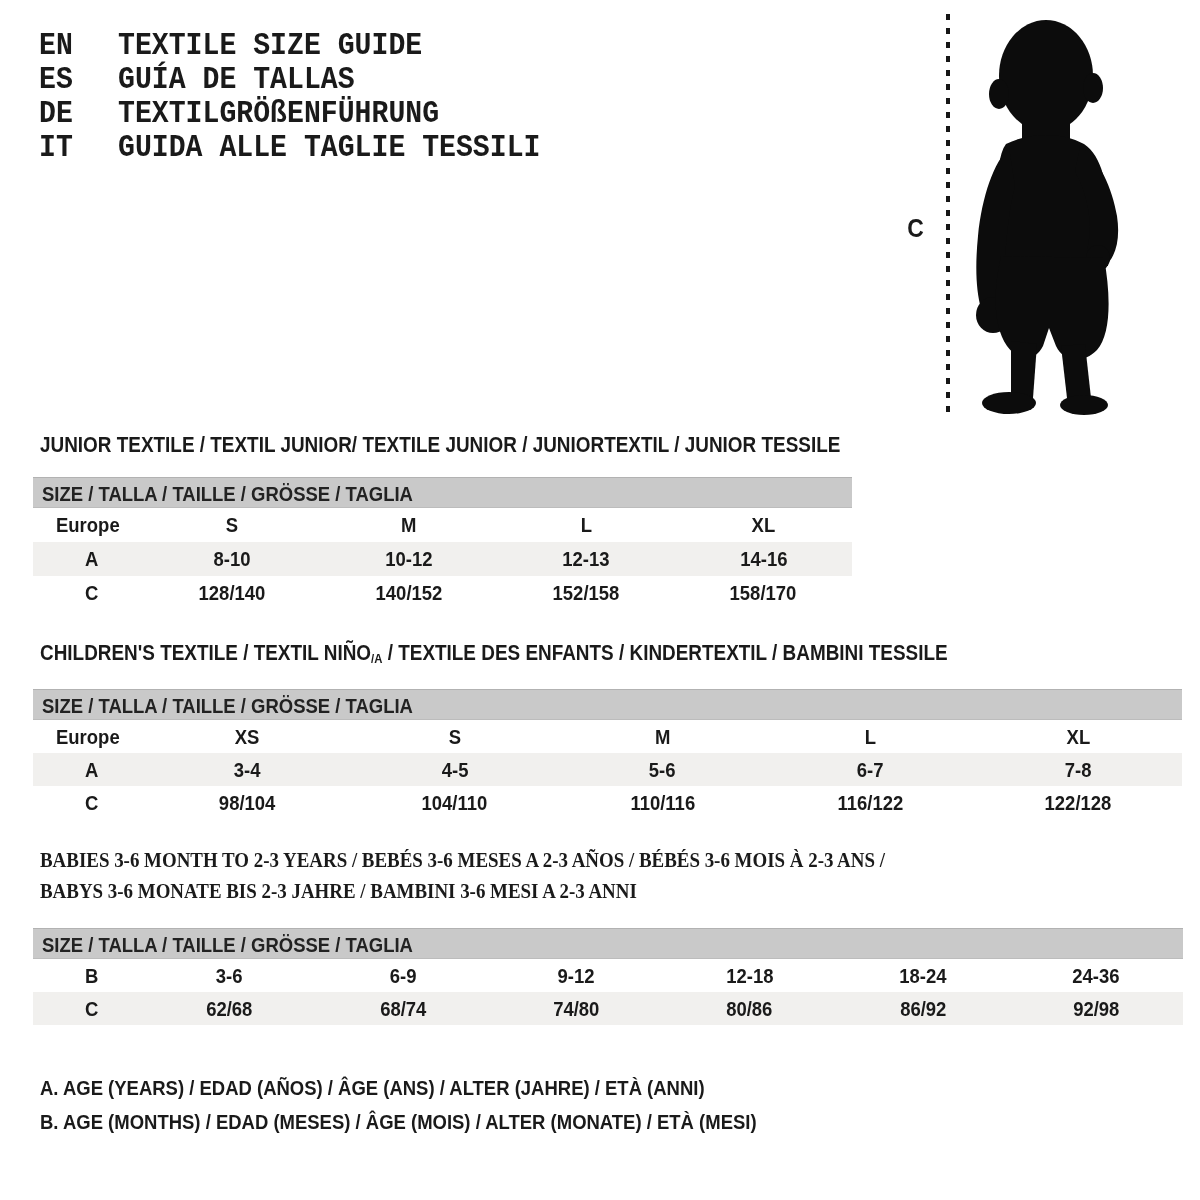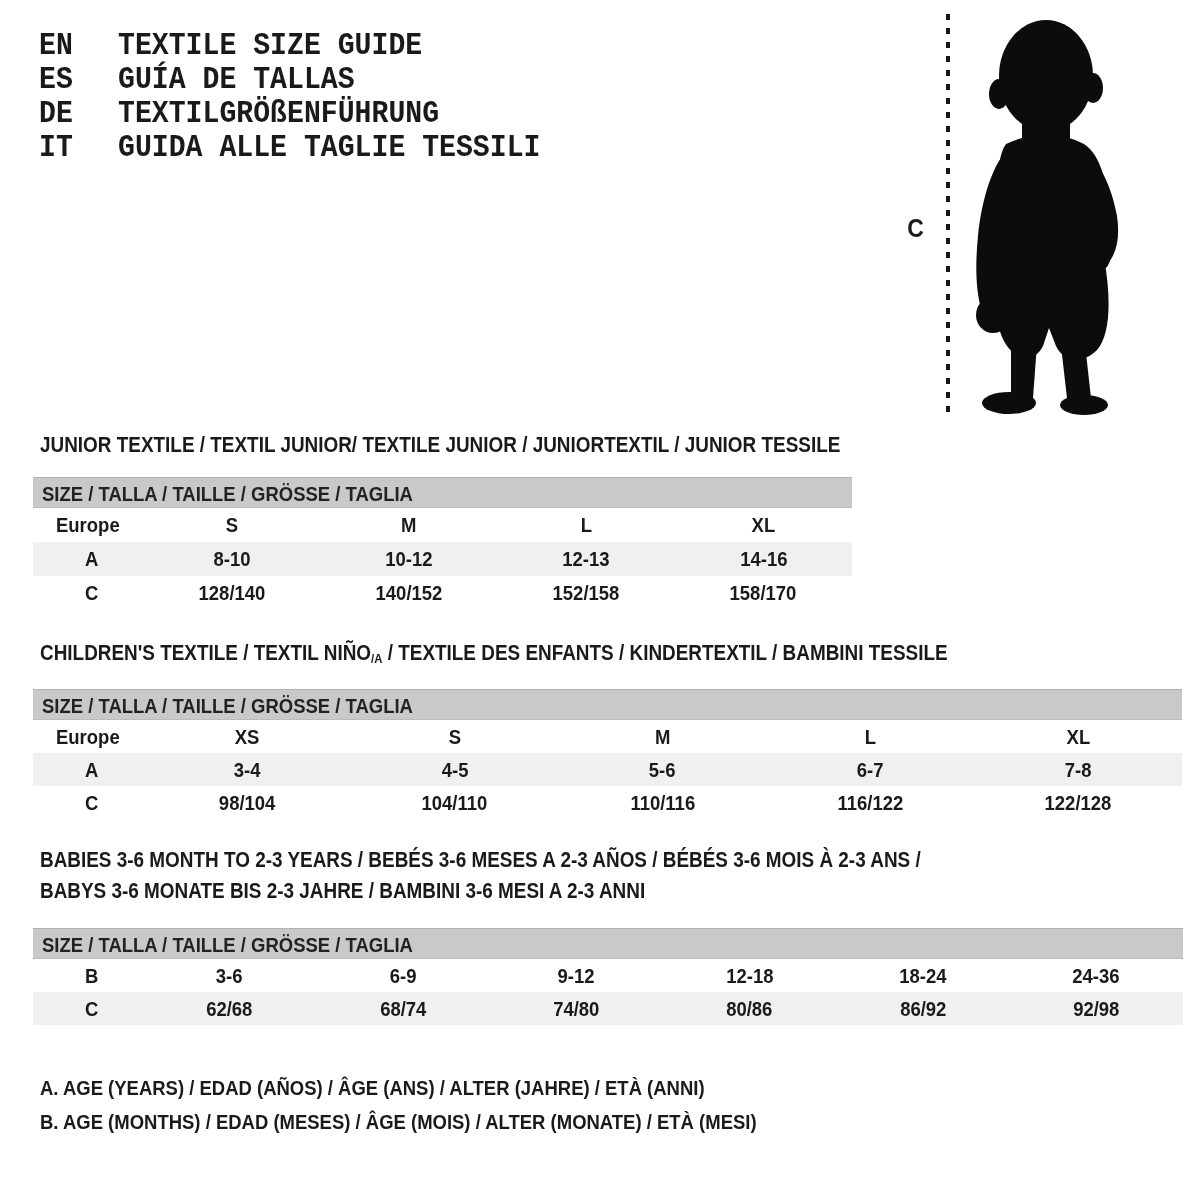--- a/index.html
+++ b/index.html
@@ -27,21 +27,21 @@
     position: absolute; left: 946px; top: 14px; width: 4px; height: 403px;
     background: repeating-linear-gradient(to bottom, #161616 0px, #161616 6px, transparent 6px, transparent 14px);
   }
   .figure-c-label { position: absolute; left: 906px; top: 213px; font-size: 26px; }
   .toddler-svg { position: absolute; left: 960px; top: 14px; }
 
   
   .sec-heading { position: absolute; left: 40px; font-size: 21.5px; line-height: 26px; white-space: nowrap; }
   .heading-junior { top: 432px; }
   .heading-children { top: 640px; }
-  .heading-babies { top: 845px; line-height: 31px; }
+  .heading-babies { top: 845px; line-height: 31px; font-family: Liberation Serif, serif; }
   .subsmall { font-size: 0.6em; vertical-align: -0.25em; letter-spacing: 0; }
 
   
   .tbl { position: absolute; left: 33px; }
   .tbl-junior   { top: 477px; width: 819px; }
   .tbl-children { top: 689px; width: 1149px; }
   .tbl-babies   { top: 928px; width: 1150px; }
   .tbl-bar {
     height: 31px; line-height: 31px;
     background: #c9c9c9;

